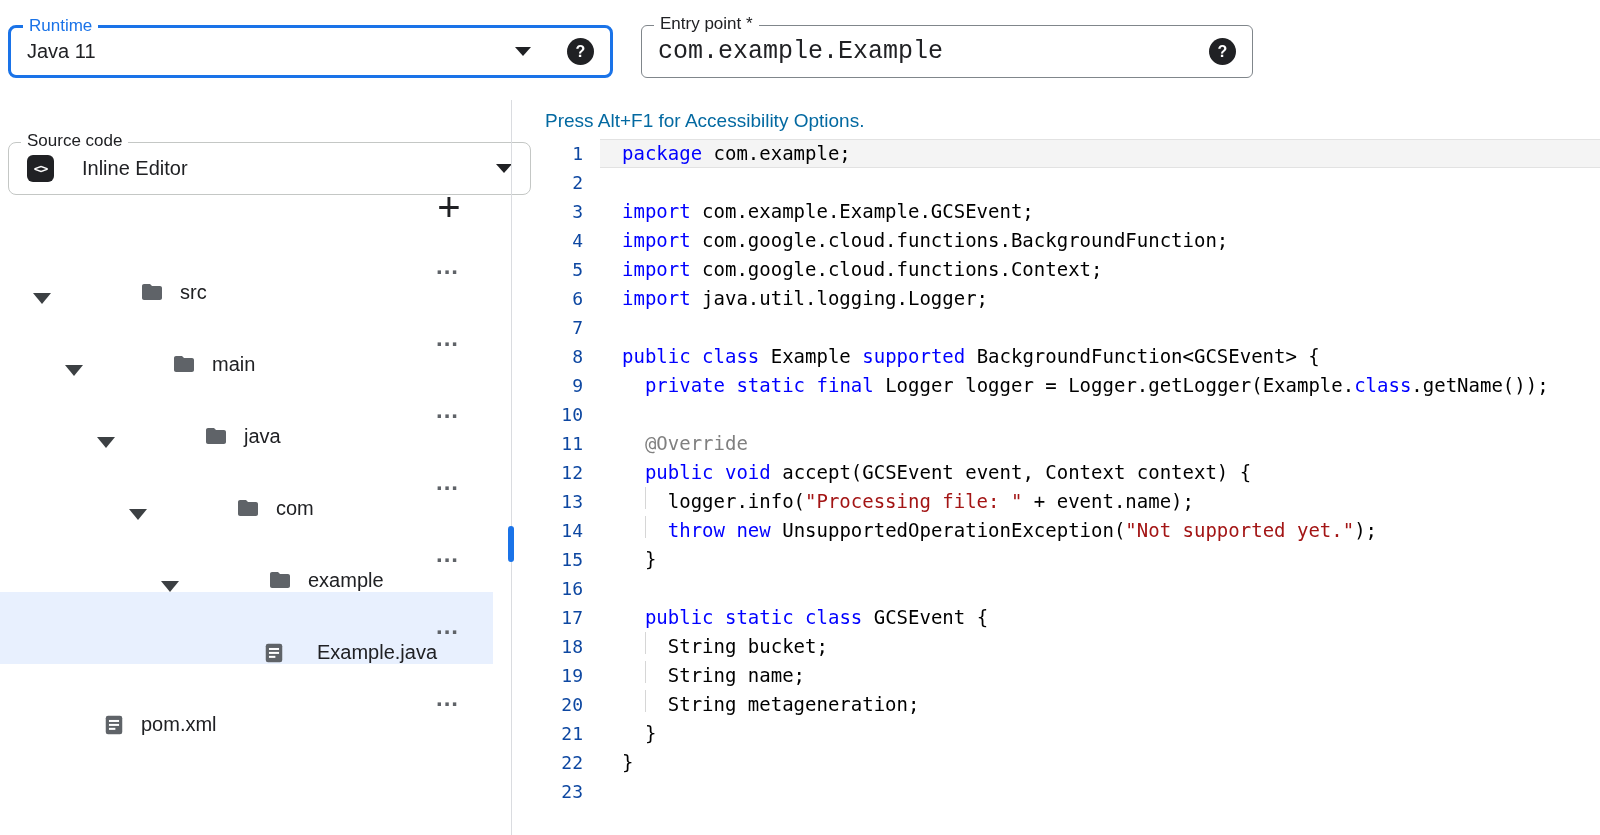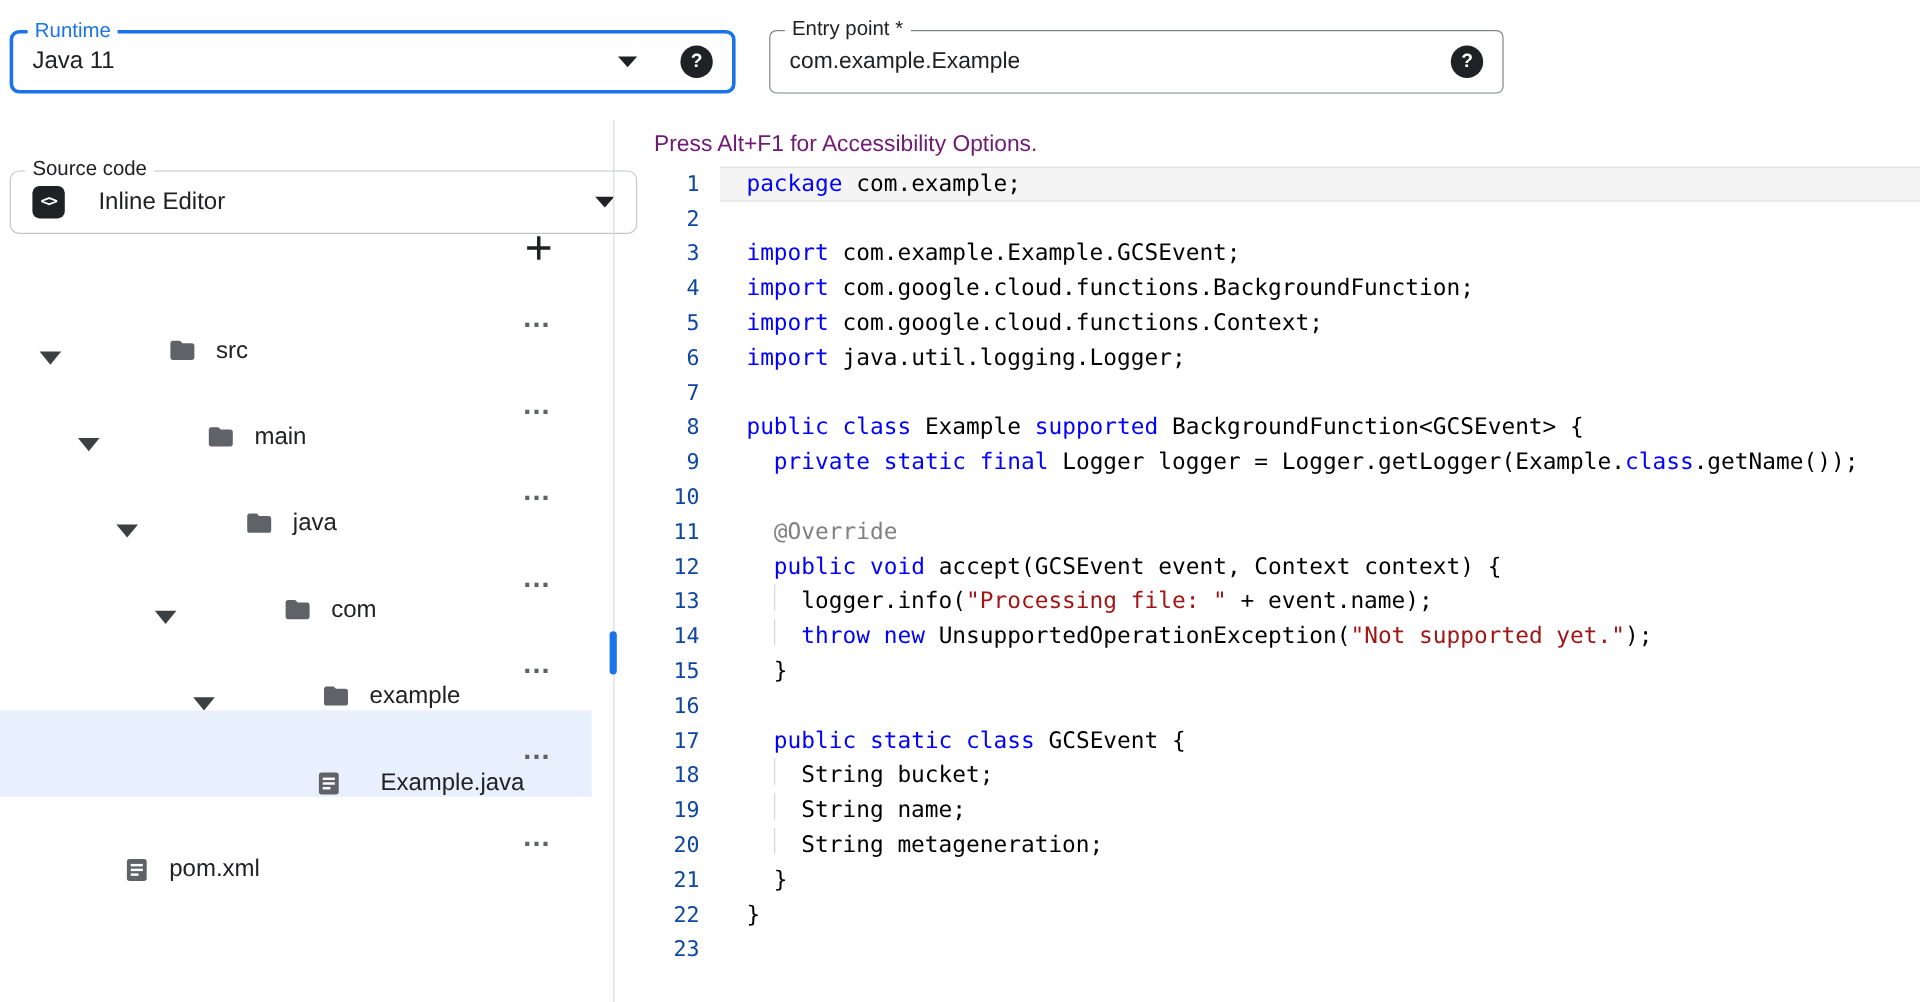--- a/index.html
+++ b/index.html
@@ -28,22 +28,22 @@
   .field-entry{
     left:641px; top:25px; width:612px; height:53px;
     border:1.5px solid var(--field-border); border-radius:6px; padding:0 16px;
   }
   .field-source{
     left:8px; top:118px; width:523px; height:53px;
     border:1.5px solid var(--light-border); border-radius:8px; padding:0 18px;margin-top:24px;
   }
   .field-value{ font-size:20px; color:var(--text-dark); }
   .entry-input{
-    border:none; outline:none; flex:1; font-size:19px; color:var(--text-dark);
-    font-family:Liberation Sans, sans-serif; background:transparent;
+    border:none; outline:none; flex:1; font-size:25px; color:var(--text-dark);
+    font-family:Liberation Mono, monospace; background:transparent;
   }
   .dd-caret{
     width:0; height:0; border-left:8px solid transparent; border-right:8px solid transparent;
     border-top:9px solid #202124; margin-left:auto; flex:none;
   }
   .help-badge{
     width:27px; height:27px; border-radius:50%; background:#202124; color:#fff;
     display:flex; align-items:center; justify-content:center;
     font-size:16px; font-weight:700; flex:none;
   }
@@ -80,21 +80,21 @@
   .more-dots{
     position:absolute; left:436px; top:50%; transform:translateY(-58%);
     color:var(--icon-gray); font-size:24px; letter-spacing:1px; font-weight:700;
   }
 
   
   .panel-divider{ position:absolute; left:511px; top:100px; bottom:0; width:1px; background:#dadce0; }
   .drag-handle{ position:absolute; left:508px; top:526px; width:6px; height:36px; background:var(--accent); border-radius:3px; }
 
   
-  .a11y-hint{ position:absolute; left:545px; top:110px; font-size:19px; color:#701a75; }
+  .a11y-hint{ position:absolute; left:545px; top:110px; font-size:19px; color:#0369a1; }
   .code-area{
     position:absolute; left:512px; top:139px; right:0;
     font-family:"DejaVu Sans Mono","Liberation Mono", monospace; font-size:19px;
   }
   .code-line{ height:29px; line-height:29px; position:relative; white-space:pre; }
   .code-line.current::before{
     content:""; position:absolute; left:88px; right:0; top:0; bottom:0;
     background:#f4f4f4; border-top:1px solid #e2e2e2; border-bottom:1px solid #e2e2e2;
   }
   .line-number{

